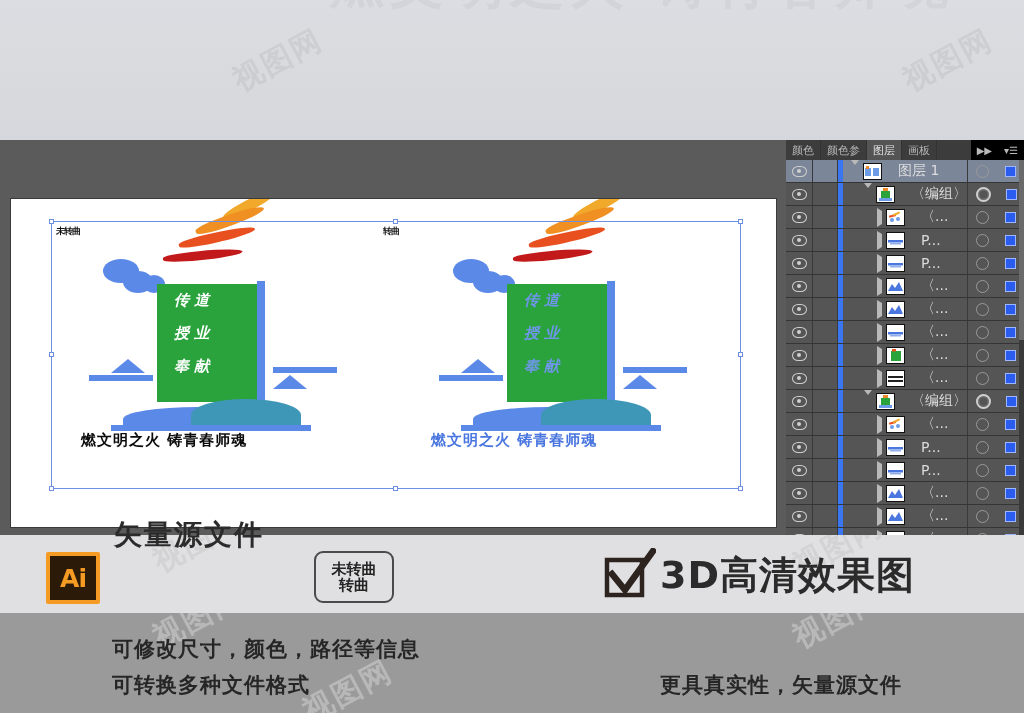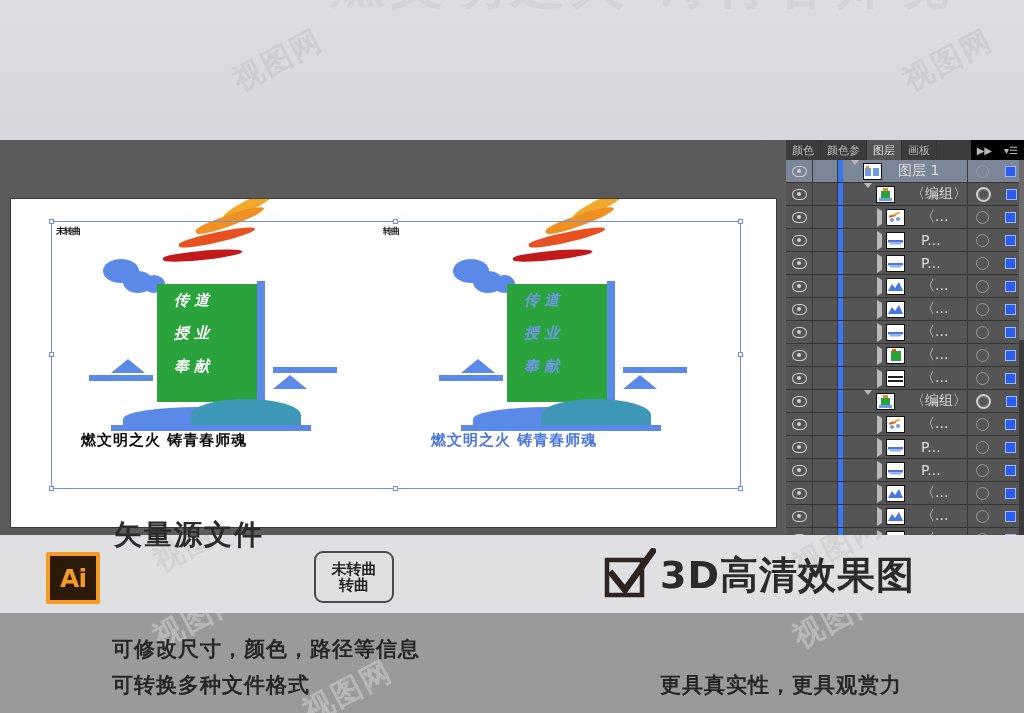--- a/index.html
+++ b/index.html
@@ -629,14 +629,14 @@
   <path d="M8 26 L21 42 L49 3" fill="none" stroke="#2d2420" stroke-width="6.5" stroke-linecap="square"></path>
 </svg>
 <div class="promo-title" id="promo-title-right">3D高清效果图</div>
 
 <div id="promo-bottom">
   <div class="wm" style="left:150px;top:-16px;">视图网</div>
   <div class="wm" style="left:790px;top:-16px;">视图网</div>
   <div class="wm" style="left:300px;top:58px;">视图网</div>
   <div class="promo-sub" style="left:112px;top:58px;">可转换多种文件格式</div>
   <div class="promo-sub" style="left:112px;top:22px;">可修改尺寸，颜色，路径等信息</div>
-  <div class="promo-sub" style="left:660px;top:58px;">更具真实性，更具观赏力</div>
+  <div class="promo-sub" style="left:660px;top:58px;">更具真实性，矢量源文件</div>
 </div>
 
 </body></html>

